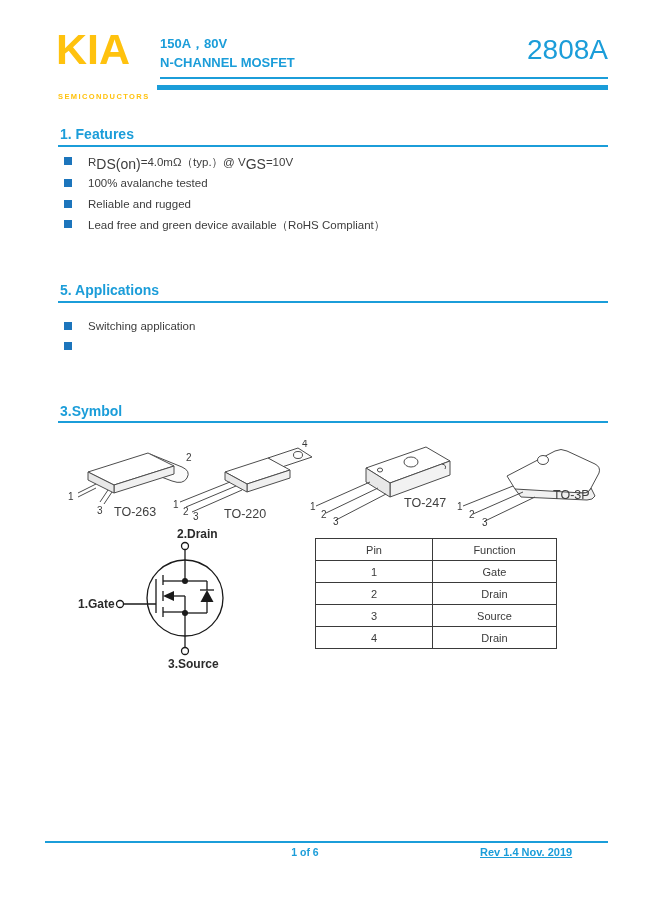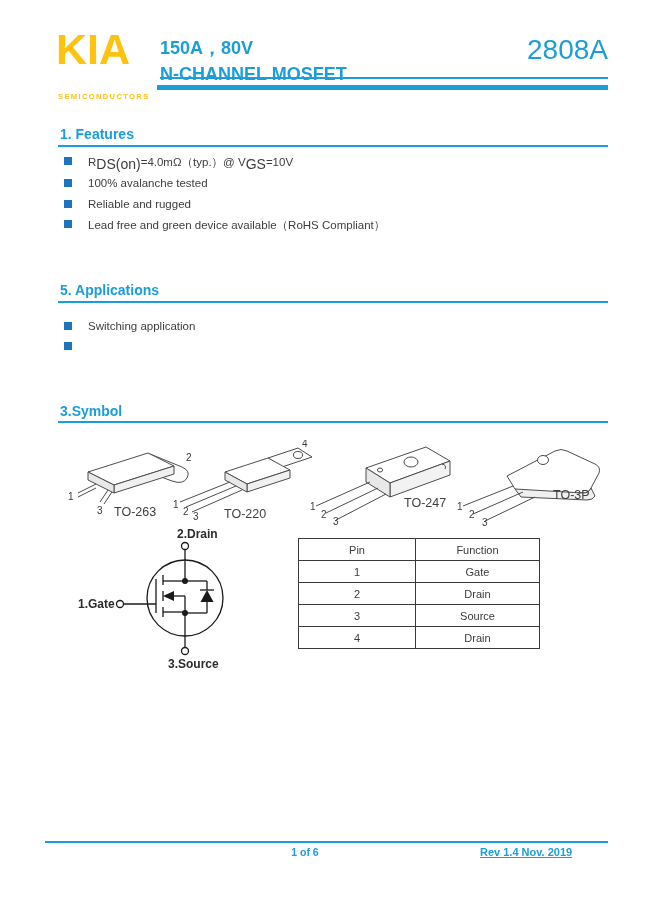--- a/index.html
+++ b/index.html
@@ -5,40 +5,40 @@
   html,body{margin:0;padding:0;}
   body{
     width:649px;height:917px;position:relative;background:#ffffff;
     font-family:"Liberation Sans", sans-serif;color:#3d3d3d;overflow:hidden;
   }
   .abs{position:absolute;}
 
   
   .logo{left:56px;top:28px;font-size:43px;font-weight:bold;color:#ffc20e;line-height:1;letter-spacing:0px;}
   .logo-sub{left:58px;top:80px;font-size:7.5px;font-weight:bold;color:#ffc20e;letter-spacing:1.4px;margin-top:12px;}
-  .subtitle{left:160px;top:35px;color:#1b9dd9;font-weight:bold;font-size:18px;line-height:1.45;}
+  .subtitle{left:160px;top:35px;color:#1b9dd9;font-weight:bold;font-size:13px;line-height:1.45;}
   .part-number{right:41px;top:36px;font-size:28px;color:#1b9dd9;line-height:1;}
   .hline-thin{left:160px;right:41px;top:77px;height:2px;background:#1b9dd9;}
   .hline-thick{left:157px;right:41px;top:85px;height:5px;background:#1b9dd9;}
 
   
   .section-title{left:60px;color:#1b9dd9;font-weight:bold;font-size:14px;}
   .rule{left:58px;right:41px;height:2px;background:#1b9dd9;}
   .list-item{left:64px;display:flex;align-items:flex-start;font-size:11.5px;color:#3d3d3d;}
   .bullet{width:8px;height:8px;background:#1c75bc;margin:2px 16px 0 0;flex:none;}
   sub{font-size:14px;}
 
   
   svg text{font-family:"Liberation Sans", sans-serif;}
   .pkg-name{font-size:12.5px;fill:#3f3f3f;}
   .pin-num{font-size:10px;fill:#3a3a3a;}
   .sym-label{font-size:12px;font-weight:bold;fill:#2b2b2b;}
 
   
-  .pin-table{left:298px;top:538px;border-collapse:collapse;}
+  .pin-table{left:315px;top:538px;border-collapse:collapse;}
   .pin-table th,.pin-table td{
     border:1.5px solid #3a3a3a;font-size:11px;font-weight:normal;color:#3a3a3a;
     text-align:center;height:21px;padding:0;
   }
   .pin-table .c1{width:116px;}
   .pin-table .c2{width:123px;}
 
   
   .footer-rule{left:45px;right:41px;top:841px;height:2px;background:#1b9dd9;}
   .page-number{left:260px;top:846px;width:90px;text-align:center;font-size:10.5px;font-weight:bold;color:#1b9dd9;}

